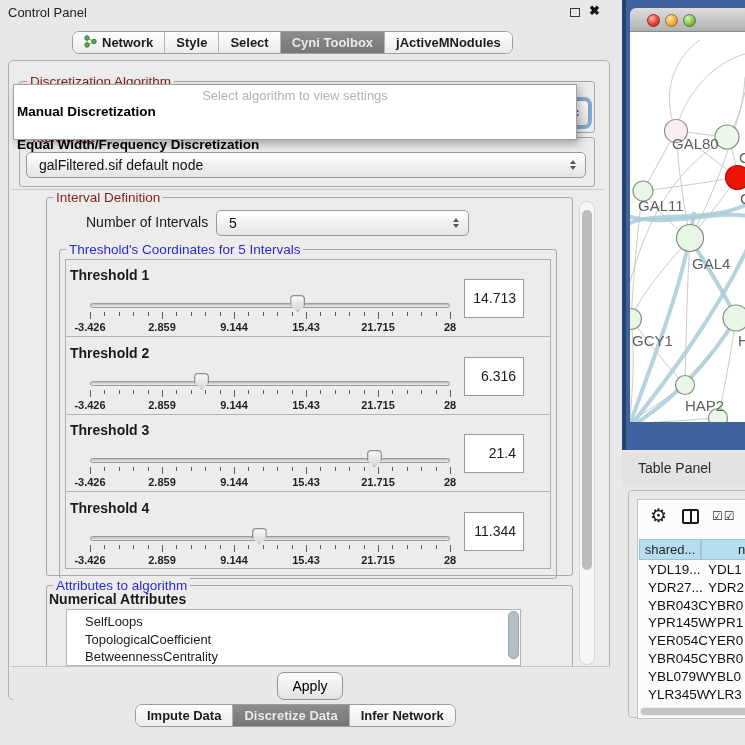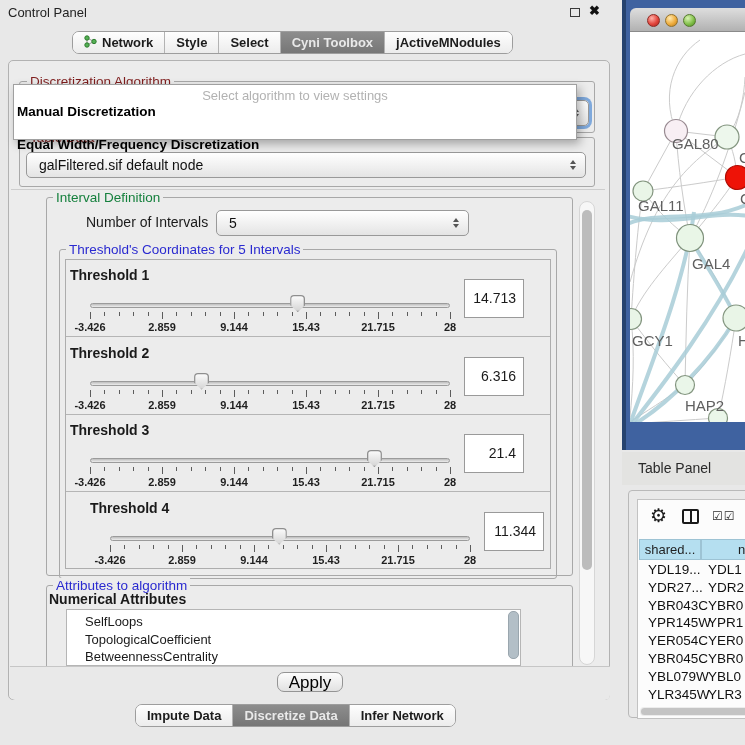--- a/index.html
+++ b/index.html
@@ -21,21 +21,21 @@
   .tab.selected { background:linear-gradient(#8d8d8d,#767676); color:#e9e9e9; }
   #top-tabs { left:72px; top:31px; }
   #bottom-tabs { left:135px; top:704px; }
 
   
   .content-panel { left:8px; top:60px; width:602px; height:640px; background:#ececec; border:1px solid #b2b2b2; border-radius:5px; }
 
   .groupbox { position:absolute; border:1px solid #a8a8a8; border-radius:3px; }
   .grouplabel { position:absolute; font-size:13.5px; background:#ececec; padding:0 3px; line-height:15px; }
   .g-black { color:#7f1d1d; }
-  .g-green { color:#15803d; }
+  .g-green { color:#7f1d1d; }
   .g-blue  { color:#2a2ad0; }
 
   .combo { position:absolute; background:linear-gradient(#ffffff,#e4e4e4); border:1px solid #999; border-radius:5px;
            font-size:14px; color:#111; display:flex; align-items:center; padding-left:12px; cursor:default; }
   .combo .arrows { position:absolute; right:9px; top:50%; transform:translateY(-50%); }
   .combo .arr-up { width:0; height:0; border-left:3.5px solid transparent; border-right:3.5px solid transparent; border-bottom:4.5px solid #555; margin-bottom:2px; }
   .combo .arr-dn { width:0; height:0; border-left:3.5px solid transparent; border-right:3.5px solid transparent; border-top:4.5px solid #555; }
   .combo.focused { box-shadow:0 0 0 3px #7fa9dc; }
 
   
@@ -58,21 +58,21 @@
   
   #interval-group { left:37px; top:136px; width:527px; height:379px; }
   #interval-label { left:44px; top:129px; }
   #numint-label { left:77px; top:153px; font-size:14px; font-weight:normal; }
   #numint-combo { left:207px; top:149px; width:253px; height:26px; }
   #thr-group { left:50px; top:188px; width:498px; height:330px; }
   #thr-label { left:57px; top:181px; }
   #thr-container { left:56px; top:198px; width:486px; height:310px; border:1px solid #adadad; background:#ececec; }
 
   .thr-panel { position:absolute; left:0; width:484px; height:77px; border-bottom:1px solid #b5b5b5; }
-  .thr-panel:last-child { border-bottom:none;margin-left:20px; }
+  .thr-panel:last-child { border-bottom:none; }
   .thr-name { position:absolute; left:4px; top:7px; font-size:14px; font-weight:bold; }
   .thr-track { position:absolute; left:24px; top:43px; width:360px; height:5px; border:1px solid #9b9b9b; border-radius:3px;
                background:linear-gradient(#bdbdbd,#ededed); cursor:default; }
   .thr-thumb { position:absolute; top:35px; width:15px; height:17px;
                background:linear-gradient(#fdfdfd,#d2d2d2); box-shadow:inset 0 0 0 1.3px #8e8e8e;
                clip-path:polygon(0 0,100% 0,100% 60%,50% 100%,0 60%); border-radius:4px 4px 0 0; cursor:default; }
   .tick { position:absolute; top:52px; width:1px; height:4px; background:#5c5c5c; }
   .tick.major { height:7px; }
   .tick-label { position:absolute; top:61px; transform:translateX(-50%); font-size:11px; font-weight:bold; color:#1f1f1f; white-space:nowrap; }
   .thr-value { position:absolute; left:398px; top:19px; width:60px; height:39px; background:#fff; border:1px solid #9a9a9a;
@@ -86,23 +86,23 @@
   .attr-item { font-size:13px; line-height:17.5px; padding-left:18px; }
   #attr-list .inner { padding-top:3px; }
   #attr-scroll { position:absolute; right:1px; top:1px; width:11px; height:48px; background:#b3bfc7; border:1px solid #9aa6ae; border-radius:5px; }
 
   
   #outer-scroll { left:570px; top:140px; width:16px; height:464px; background:#f7f7f7; border:1px solid #d6d6d6; border-radius:8px; }
   #outer-thumb { position:absolute; left:2px; top:8px; width:10px; height:360px; background:#bcbcbc; border-radius:6px; }
 
   
   #apply-bar { left:1px; top:605px; width:600px; height:34px; background:#e9e9e9; border-top:1px solid #c6c6c6; border-radius:0 0 5px 5px; }
-  #apply-btn { position:absolute; left:50%; transform:translateX(-50%); top:5px; width:66px; height:20px;
+  #apply-btn { position:absolute; left:50%; transform:translateX(-50%); top:5px; width:66px; height:28px;
                background:linear-gradient(#fdfdfd,#e2e2e2); border:1px solid #949494; border-radius:7px;
-               font-size:17px; font-family:inherit; cursor:default; }
+               font-size:14px; font-family:inherit; cursor:default; }
 
   
   #net-window { left:622px; top:0; width:130px; height:450px; background:#3f62a0; border-left:4px solid #26436f; }
   #net-titlebar { position:absolute; left:4px; top:8px; width:126px; height:24px;
                   background:linear-gradient(#dedede,#b1b1b1); border-bottom:1px solid #8a8a8a; border-radius:6px 0 0 0; }
   .tl { position:absolute; top:6px; width:13px; height:13px; border-radius:50%; cursor:default; }
   .tl-red    { left:17px; background:radial-gradient(circle at 35% 30%, #ffb0a8, #e2463d 55%, #a92019); border:1px solid #8d2a24; }
   .tl-yellow { left:35px; background:radial-gradient(circle at 35% 30%, #ffe9b0, #efad3e 55%, #b7791b); border:1px solid #93712a; }
   .tl-green  { left:53px; background:radial-gradient(circle at 35% 30%, #d9f3b4, #84c14d 55%, #4c8c1d); border:1px solid #55792e; }
   #net-canvas { position:absolute; left:4px; top:32px; width:115px; height:390px; background:#fff; overflow:hidden; }

